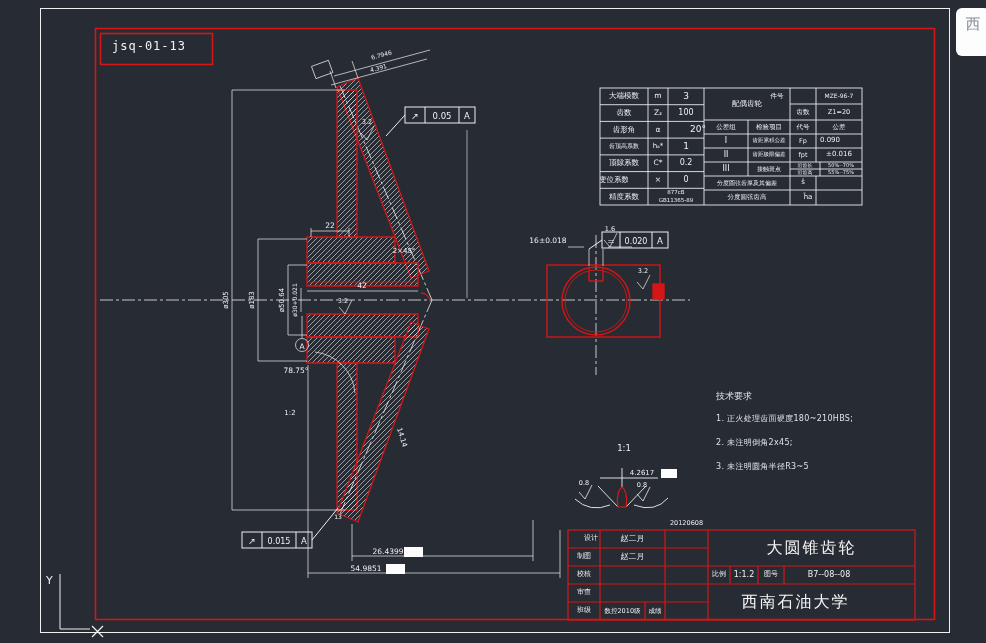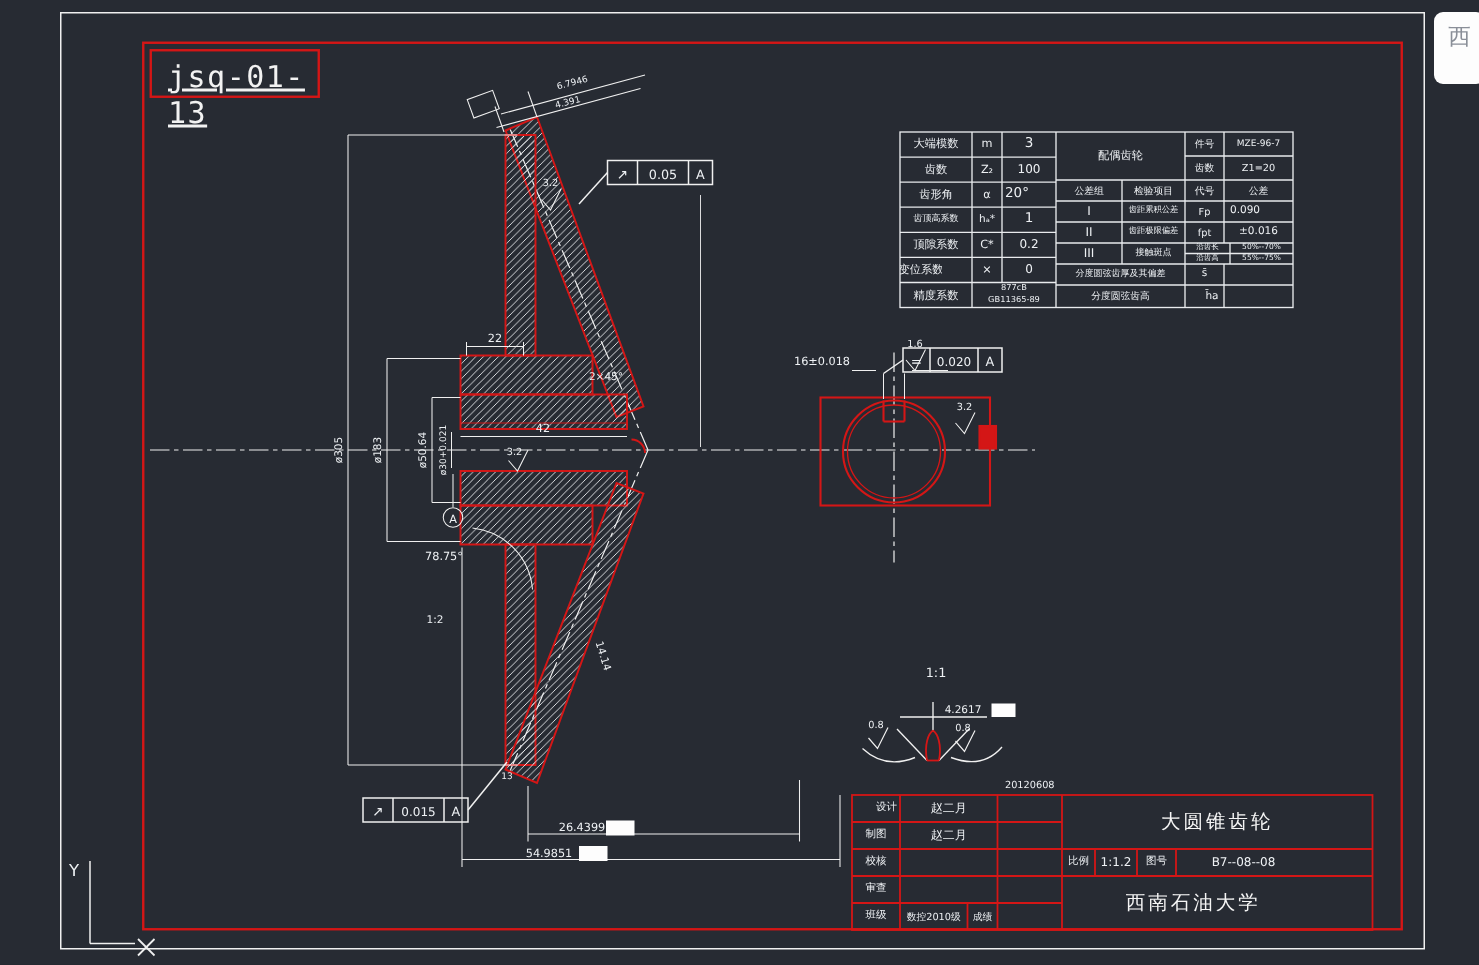--- a/index.html
+++ b/index.html
@@ -4,23 +4,23 @@
 <style>
   html,body{margin:0;padding:0;background:#272b33;}
   #screen{position:relative;width:986px;height:643px;background:#272b33;overflow:hidden;
           font-family:"DejaVu Sans","Liberation Sans",sans-serif;color:#fff;}
   .abs{position:absolute;}
   .tc{position:absolute;display:flex;align-items:center;justify-content:center;
       color:#eef1f4;font-size:7.5px;line-height:1.05;text-align:center;white-space:nowrap;overflow:hidden;}
   .fs5{font-size:5px}.fs55{font-size:5.5px}.fs6{font-size:6px}.fs65{font-size:6.5px}
   .fs7{font-size:7px}.fs8{font-size:8px}.fs9{font-size:9px}
   #dwgno{position:absolute;left:112px;top:39px;width:95px;height:22px;
-         font-family:"DejaVu Sans Mono","Liberation Mono",monospace;font-size:20px;color:#f2f2f2;letter-spacing:1px;text-decoration:underline;}
+         font-family:"DejaVu Sans Mono","Liberation Mono",monospace;font-size:12px;color:#f2f2f2;letter-spacing:1px;}
   .bigcell{position:absolute;display:flex;align-items:center;justify-content:center;
-           font-size:13px;color:#f5f5f5;letter-spacing:2px;}
+           font-size:16px;color:#f5f5f5;letter-spacing:2px;}
   #techreq{position:absolute;left:716px;top:390px;width:170px;color:#dfe3e8;font-size:8px;}
   #techreq .t{margin-bottom:10px;}
   #techreq .i{margin-bottom:13px;letter-spacing:.3px;}
   #badge{position:absolute;left:956px;top:8px;width:34px;height:48px;background:#fdfdfd;border-radius:6px;
          color:#8a8f98;font-size:15px;display:flex;justify-content:center;padding-top:7px;box-sizing:border-box;}
   svg text{fill:#eef1f4;font-family:"DejaVu Sans","Liberation Sans",sans-serif;}
 </style>
 </head>
 <body>
 
@@ -248,36 +248,36 @@
 
 <div>
   <div class="tc" style="left:600px;top:88px;width:48px;height:16.7px">大端模数</div>
   <div class="tc" style="left:648px;top:88px;width:20px;height:16.7px">m</div>
   <div class="tc fs9" style="left:668px;top:88px;width:36px;height:16.7px">3</div>
   <div class="tc" style="left:600px;top:104.7px;width:48px;height:16.7px">齿数</div>
   <div class="tc" style="left:648px;top:104.7px;width:20px;height:16.7px">Z₂</div>
   <div class="tc fs8" style="left:668px;top:104.7px;width:36px;height:16.7px">100</div>
   <div class="tc" style="left:600px;top:121.4px;width:48px;height:16.7px">齿形角</div>
   <div class="tc" style="left:648px;top:121.4px;width:20px;height:16.7px">α</div>
-  <div class="tc fs9" style="left:648px;top:121.4px;width:60px;height:16.7px">20°</div>
+  <div class="tc fs9" style="left:668px;top:121.4px;width:60px;height:16.7px">20°</div>
   <div class="tc fs6" style="left:600px;top:138.1px;width:48px;height:16.7px">齿顶高系数</div>
   <div class="tc fs7" style="left:648px;top:138.1px;width:20px;height:16.7px">hₐ*</div>
   <div class="tc fs9" style="left:668px;top:138.1px;width:36px;height:16.7px">1</div>
   <div class="tc" style="left:600px;top:154.9px;width:48px;height:16.7px">顶隙系数</div>
   <div class="tc" style="left:648px;top:154.9px;width:20px;height:16.7px">C*</div>
   <div class="tc fs8" style="left:668px;top:154.9px;width:36px;height:16.7px">0.2</div>
   <div class="tc" style="left:600px;top:171.6px;width:28px;height:16.7px">变位系数</div>
   <div class="tc" style="left:648px;top:171.6px;width:20px;height:16.7px">×</div>
   <div class="tc fs8" style="left:668px;top:171.6px;width:36px;height:16.7px">0</div>
   <div class="tc" style="left:600px;top:188.3px;width:48px;height:16.7px">精度系数</div>
   <div class="tc fs55" style="left:648px;top:188.3px;width:56px;height:8.5px">877cB</div>
   <div class="tc fs55" style="left:648px;top:196.5px;width:56px;height:8.5px">GB11365-89</div>
 
   <div class="tc" style="left:704px;top:88px;width:86px;height:32px">配偶齿轮</div>
-  <div class="tc fs65" style="left:790px;top:88px;width:26px;height:16px">件号</div>
+  <div class="tc fs65" style="left:764px;top:88px;width:26px;height:16px">件号</div>
   <div class="tc fs6" style="left:816px;top:88px;width:46px;height:16px">MZE-96-7</div>
   <div class="tc fs65" style="left:790px;top:104px;width:26px;height:16px">齿数</div>
   <div class="tc fs65" style="left:816px;top:104px;width:46px;height:16px">Z1=20</div>
 
   <div class="tc fs65" style="left:704px;top:120px;width:44px;height:14px">公差组</div>
   <div class="tc fs65" style="left:748px;top:120px;width:42px;height:14px">检验项目</div>
   <div class="tc fs65" style="left:790px;top:120px;width:26px;height:14px">代号</div>
   <div class="tc fs65" style="left:816px;top:120px;width:46px;height:14px">公差</div>
 
   <div class="tc fs8" style="left:704px;top:134px;width:44px;height:14px">I</div>
@@ -295,20 +295,26 @@
   <div class="tc fs5" style="left:820px;top:162px;width:42px;height:7px">50%--70%</div>
   <div class="tc fs5" style="left:790px;top:169px;width:30px;height:7px">沿齿高</div>
   <div class="tc fs5" style="left:820px;top:169px;width:42px;height:7px">55%--75%</div>
 
   <div class="tc fs6" style="left:704px;top:176px;width:86px;height:14px">分度圆弦齿厚及其偏差</div>
   <div class="tc fs7" style="left:790px;top:176px;width:26px;height:14px">s̄</div>
   <div class="tc fs65" style="left:704px;top:190px;width:86px;height:15px">分度圆弦齿高</div>
   <div class="tc fs7" style="left:790px;top:190px;width:36px;height:15px">h̄a</div>
 </div>
 
+<div id="techreq">
+  <div class="t fs9">技术要求</div>
+  <div class="i">1. 正火处理齿面硬度180~210HBS;</div>
+  <div class="i">2. 未注明倒角2x45;</div>
+  <div class="i">3. 未注明圆角半径R3~5</div>
+</div>
 
 <div>
   <div class="tc fs7" style="left:575px;top:530px;width:32px;height:18px">设计</div>
   <div class="tc fs8" style="left:600px;top:530px;width:65px;height:18px">赵二月</div>
   <div class="tc fs65" style="left:665px;top:514px;width:43px;height:18px">20120608</div>
   <div class="tc fs7" style="left:568px;top:548px;width:32px;height:18px">制图</div>
   <div class="tc fs8" style="left:600px;top:548px;width:65px;height:18px">赵二月</div>
   <div class="tc fs7" style="left:568px;top:566px;width:32px;height:18px">校核</div>
   <div class="tc fs7" style="left:568px;top:584px;width:32px;height:18px">审查</div>
   <div class="tc fs7" style="left:568px;top:602px;width:32px;height:18px">班级</div>

